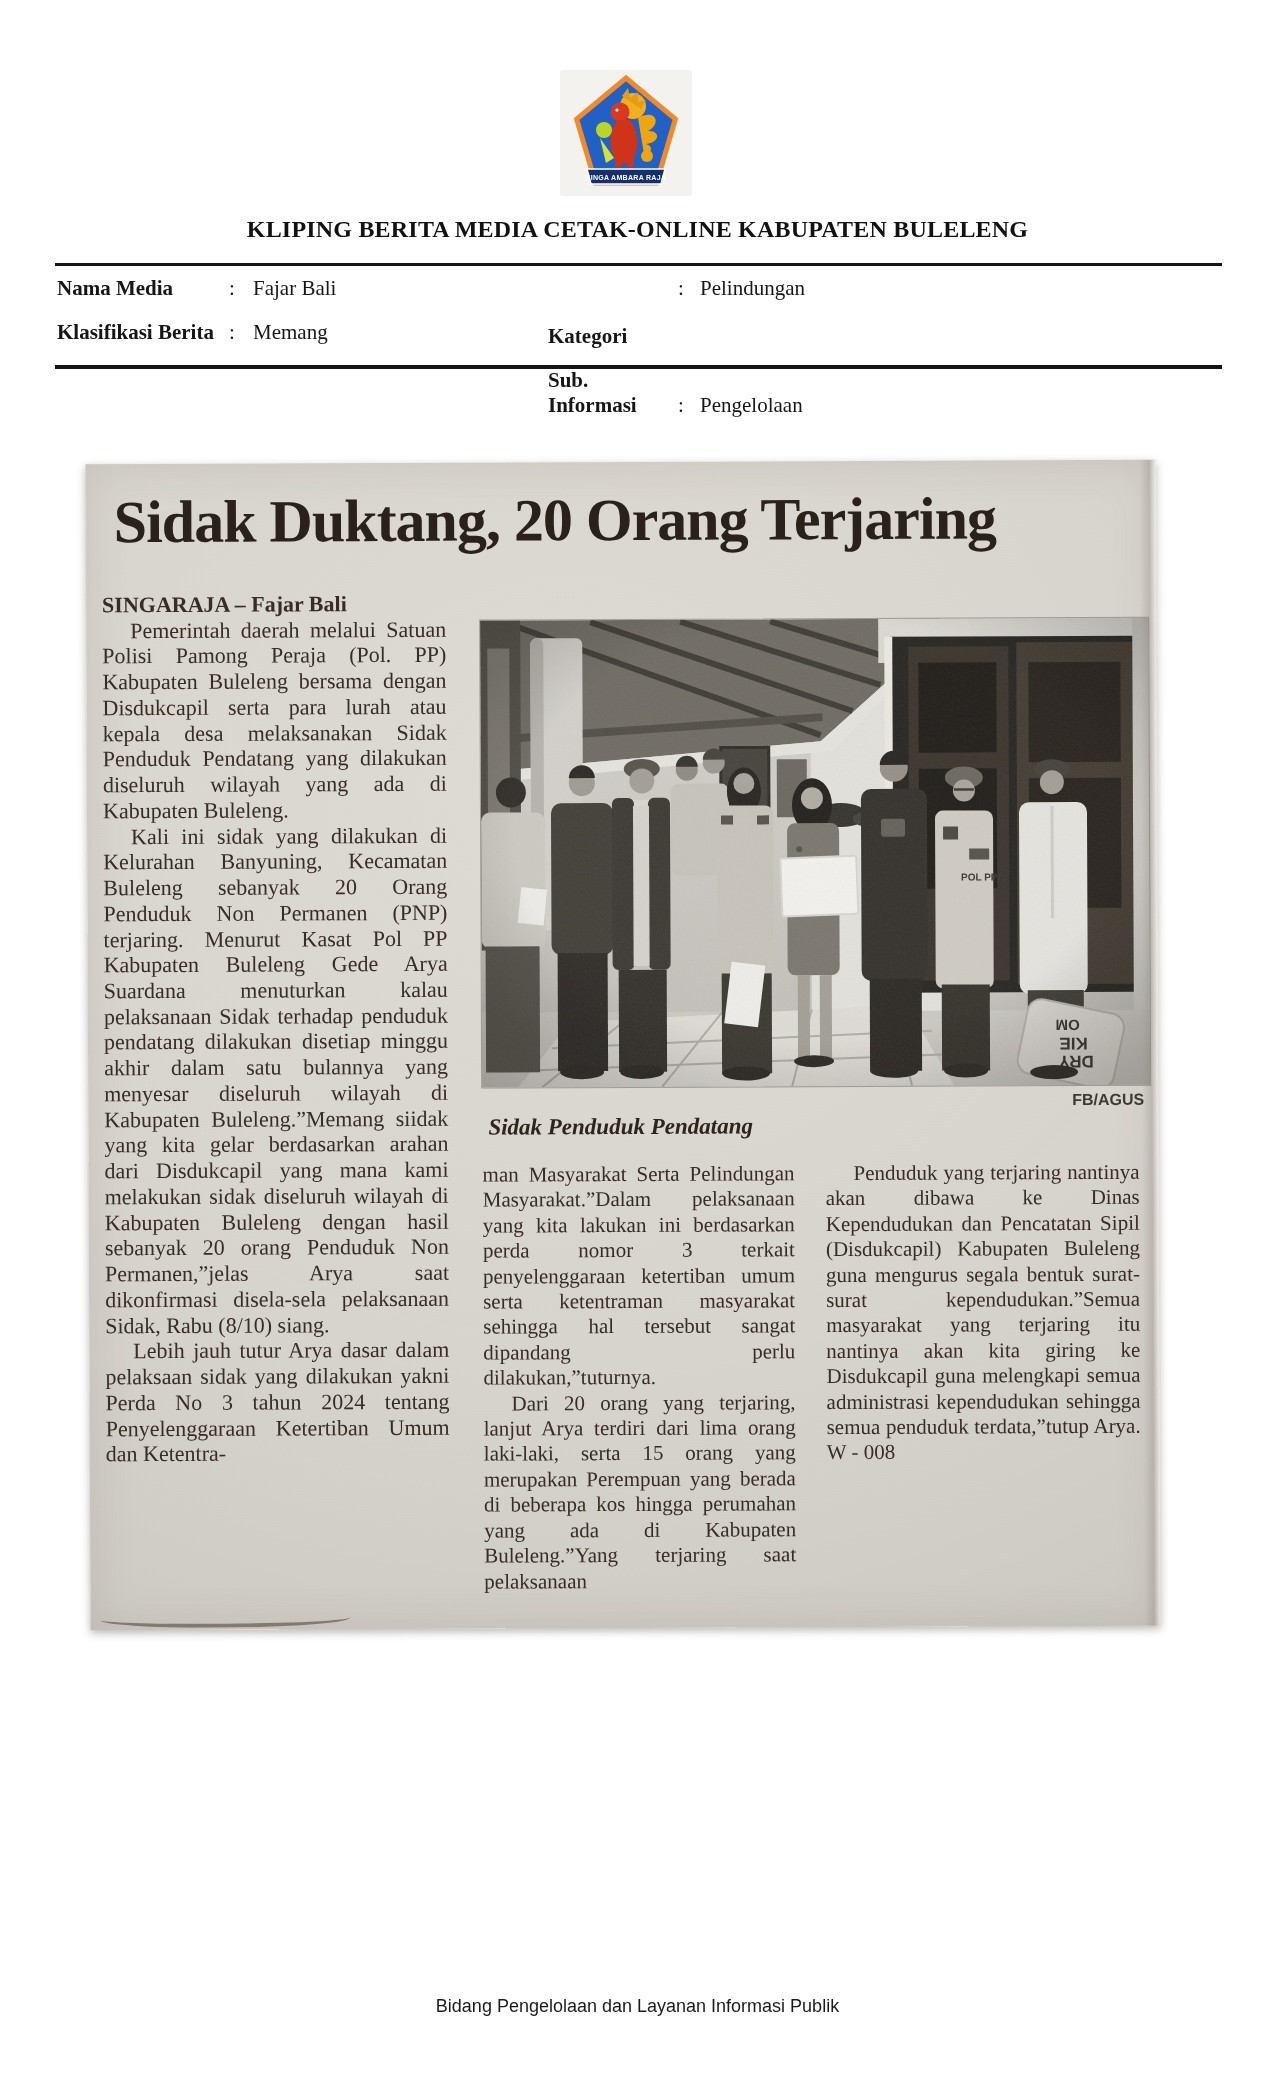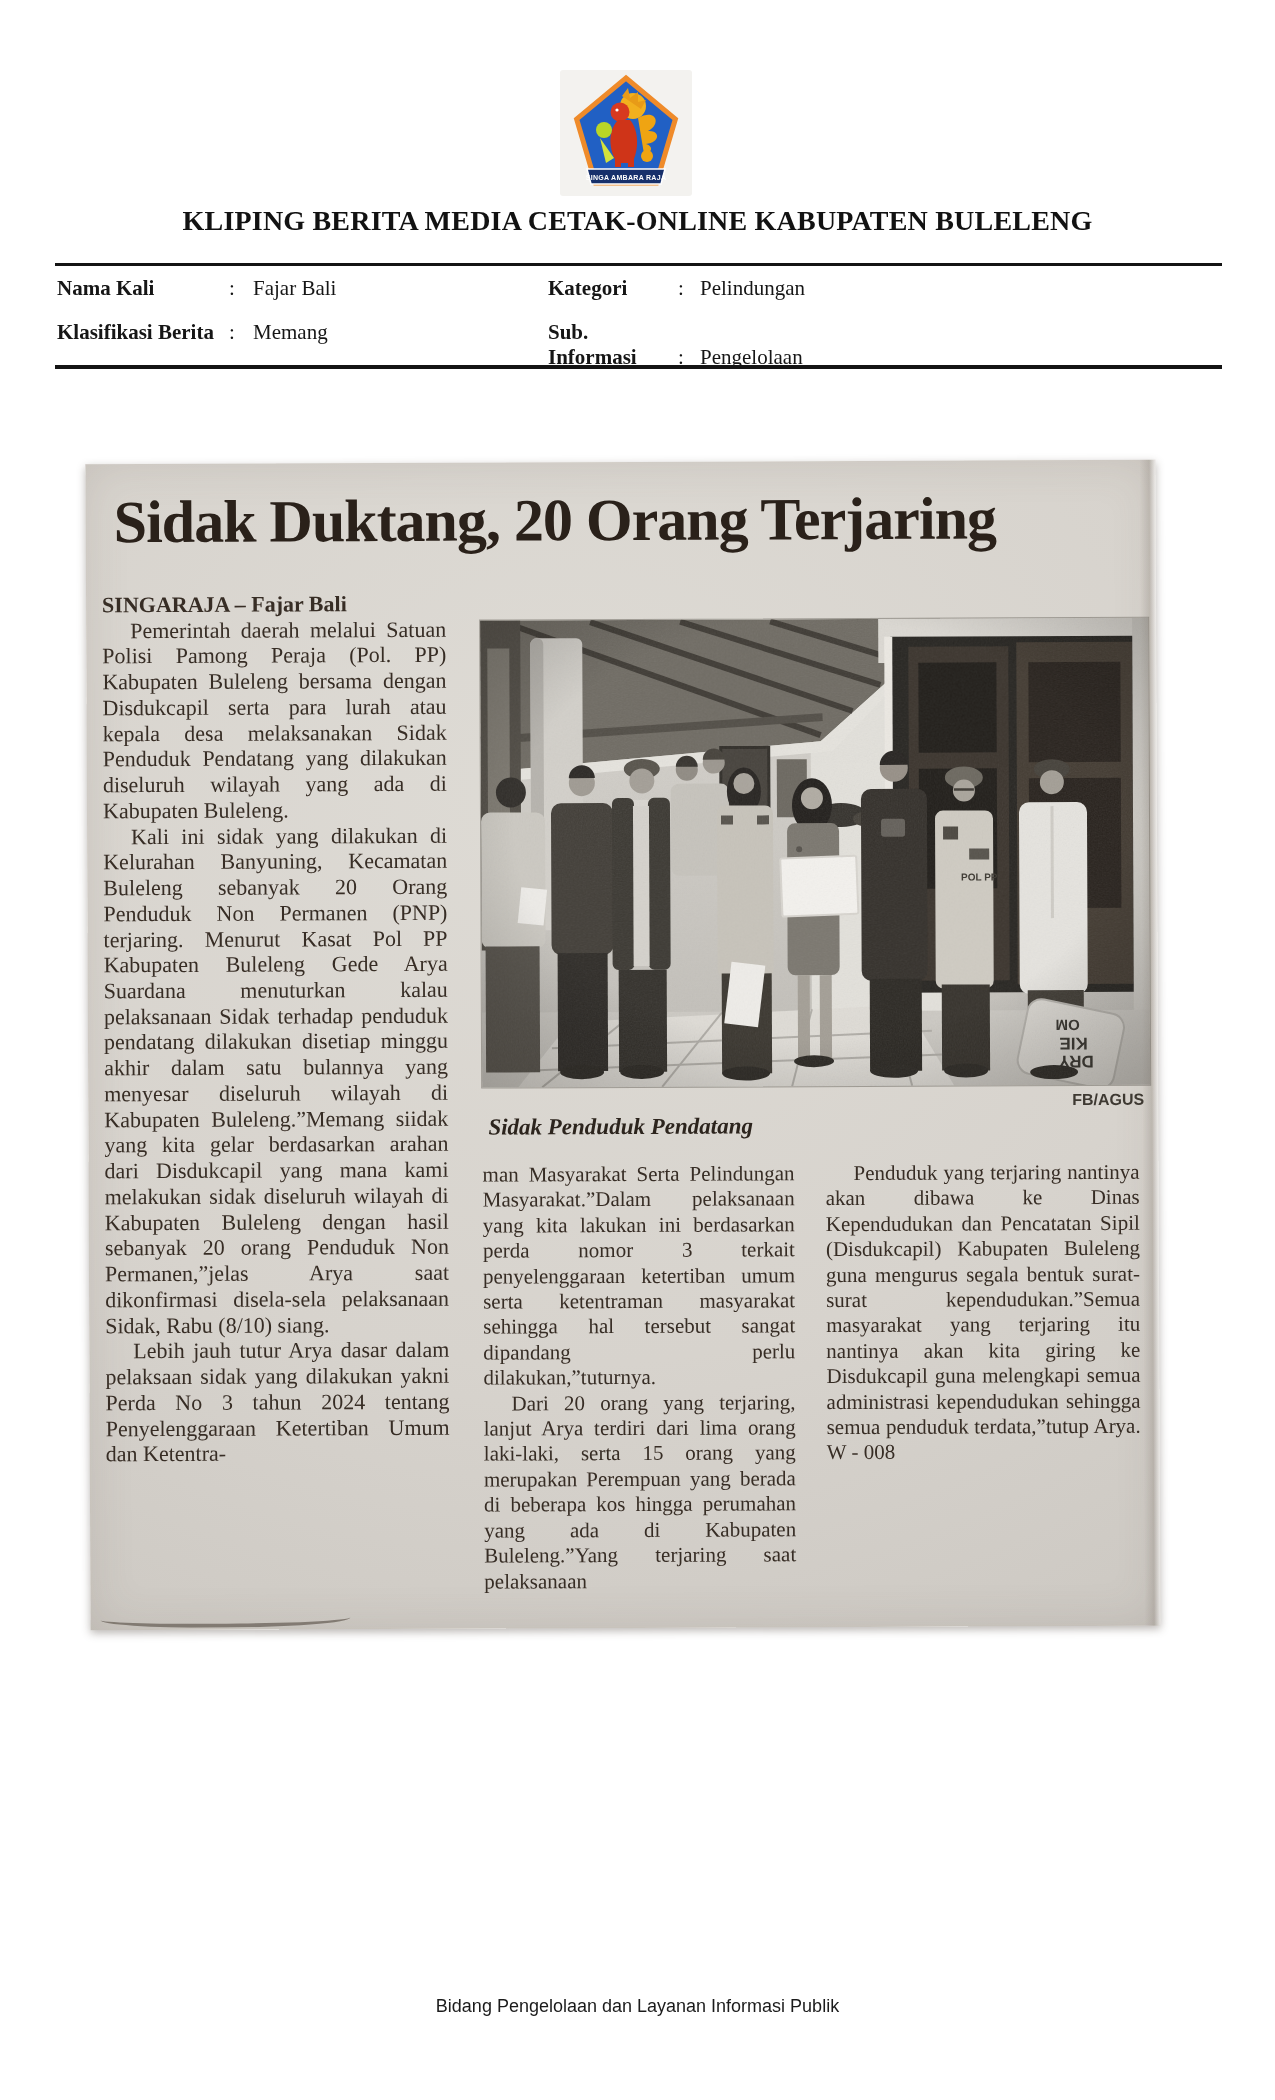--- a/index.html
+++ b/index.html
@@ -1,32 +1,32 @@
 <!DOCTYPE html>
 <html><head>
 <meta charset="utf-8">
 <style>
   html,body{margin:0;padding:0;background:#ffffff;}
   .page{position:relative;width:1275px;height:2100px;background:#ffffff;overflow:hidden;
         font-family:"Liberation Serif",serif;color:#1a1a1a;}
 
   
   .logo{position:absolute;left:560px;top:70px;width:132px;height:126px;}
-  .page-title{position:absolute;left:0;top:205px;width:100%;text-align:center;
-              font-size:28px;font-weight:bold;letter-spacing:.2px;color:#121212;white-space:nowrap;}
+  .page-title{position:absolute;left:0;top:216px;width:100%;text-align:center;
+              font-size:24px;font-weight:bold;letter-spacing:.2px;color:#121212;white-space:nowrap;}
   .rule{position:absolute;left:55px;width:1167px;background:#141414;}
   .rule-top{top:263px;height:3px;}
   .rule-bottom{top:365px;height:4px;}
   .meta-row{position:absolute;display:flex;font-size:21px;color:#161616;}
   .meta-label{font-weight:bold;}
   .ml{left:57px;width:470px;}
   .mr{left:548px;width:640px;}
   .r1{top:276px;} .r2{top:320px;align-items:flex-end;}
   .ml .meta-label{width:172px;} .ml .meta-colon{width:24px;text-align:left;}
-  .mr .meta-label{width:130px;} .mr .meta-colon{width:22px;text-align:left;}
+  .mr .meta-label{width:130px;margin-top:48px;} .mr .meta-colon{width:22px;text-align:left;}
 
   
   .clipping{position:absolute;left:88px;top:462px;width:1070px;height:1166px;
     background:radial-gradient(120% 95% at 45% 28%, #dedbd5 0%, #d7d3cd 52%, #c9c5bf 100%);
     box-shadow:0 3px 8px rgba(60,50,40,.35), inset 0 0 46px rgba(90,80,68,.14);
     transform:rotate(-0.25deg);}
   .clipping::after{content:"";position:absolute;right:0;top:0;bottom:0;width:16px;
     background:linear-gradient(to right, rgba(255,255,255,0), rgba(120,110,100,.22) 60%, rgba(255,255,255,.65));}
   .fold{position:absolute;left:10px;bottom:2px;width:250px;height:14px;
     border-bottom:4px solid rgba(60,50,40,.5);border-radius:0 0 55% 45%;}
@@ -84,21 +84,21 @@
         <polygon points="27,99 105,99 101,114 31,114" fill="#17306b" stroke="#ffffff" stroke-width="1.5"></polygon>
         <text x="66" y="110" text-anchor="middle" font-family="Liberation Sans, sans-serif" font-size="7" font-weight="bold" fill="#ffffff" letter-spacing=".3">SINGA AMBARA RAJA</text>
       </g>
     </svg>
   </div>
 
   <div class="page-title">KLIPING BERITA MEDIA CETAK-ONLINE KABUPATEN BULELENG</div>
   <div class="rule rule-top"></div>
 
   <div class="meta-row ml r1">
-    <span class="meta-label">Nama Kali</span>
+    <span class="meta-label">Nama Media</span>
     <span class="meta-colon">:</span>
     <span class="meta-value">Fajar Bali</span>
   </div>
   <div class="meta-row mr r1">
     <span class="meta-label">Kategori</span>
     <span class="meta-colon">:</span>
     <span class="meta-value">Pelindungan</span>
   </div>
   <div class="meta-row ml r2">
     <span class="meta-label">Klasifikasi Berita</span>

